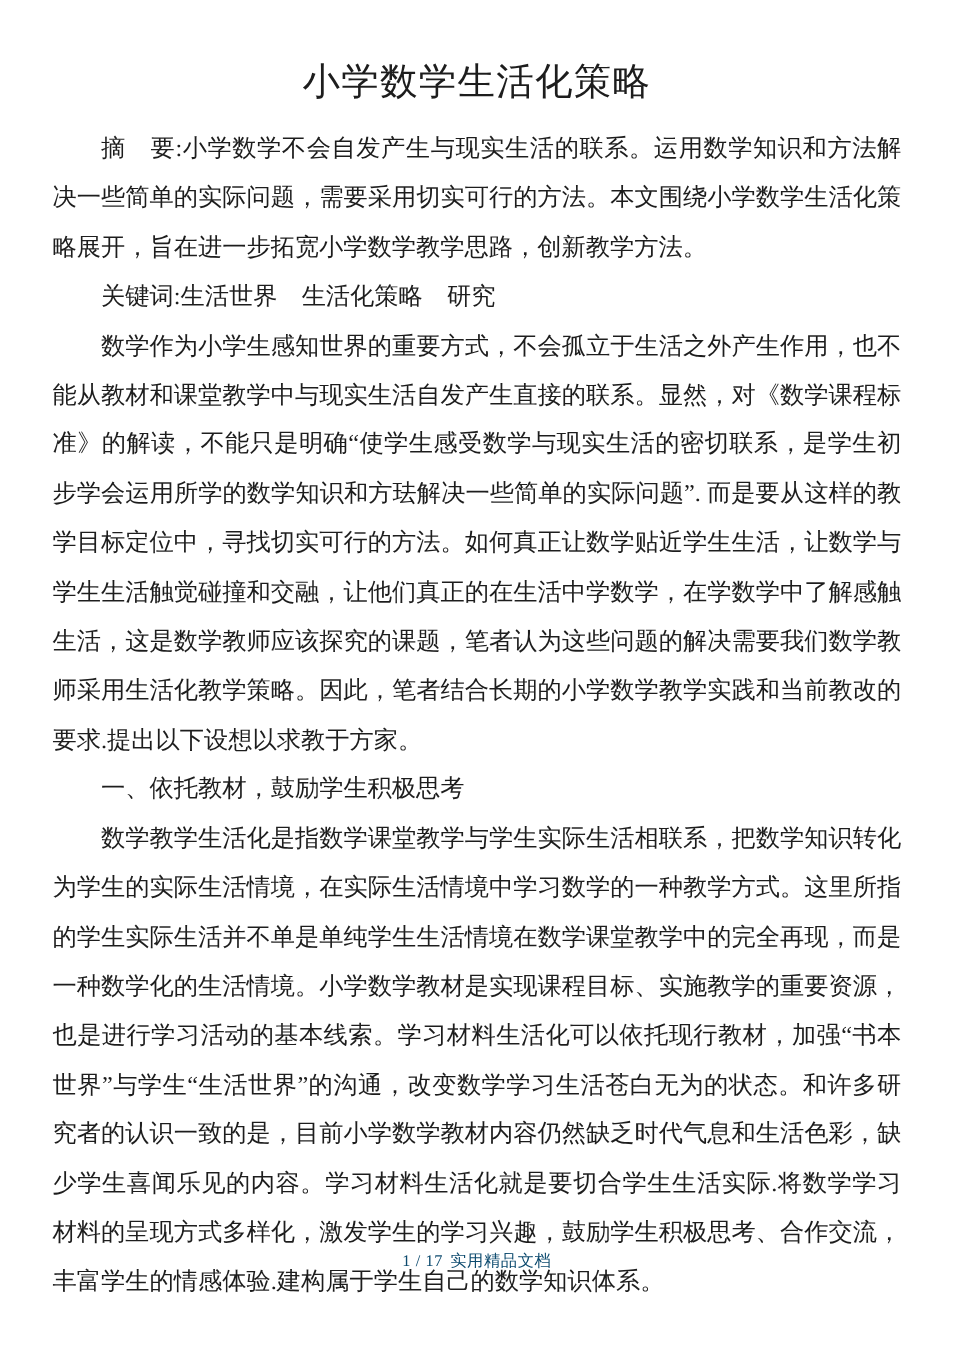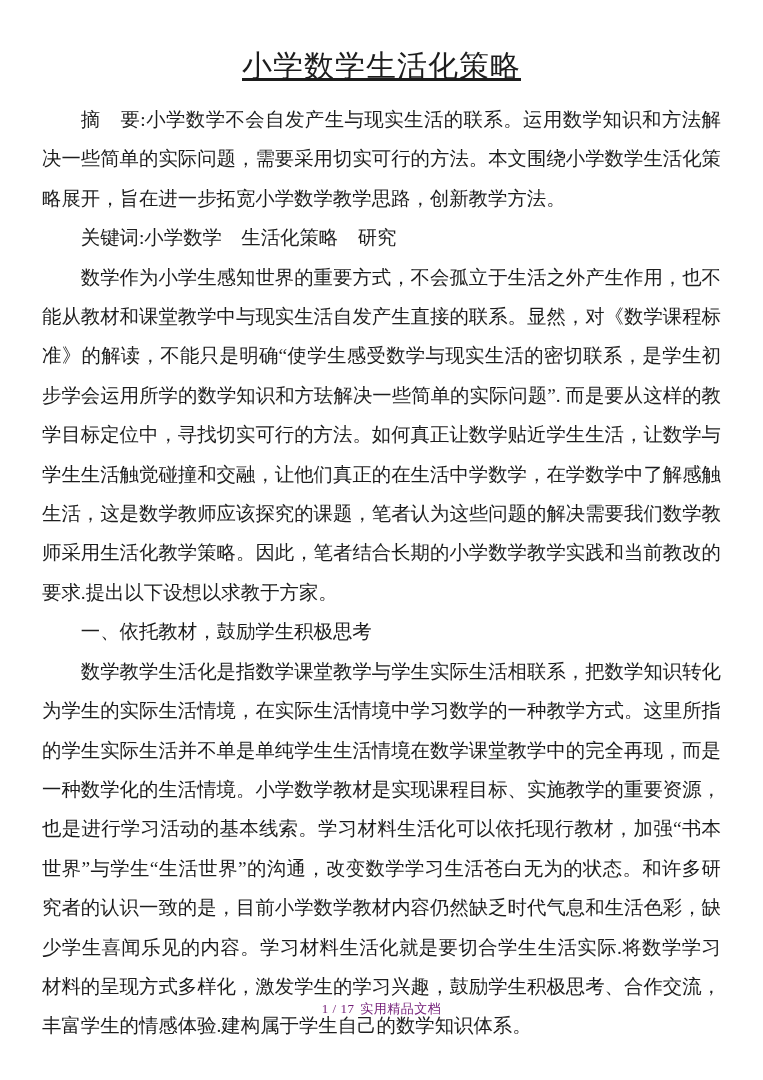--- a/index.html
+++ b/index.html
@@ -20,54 +20,53 @@
     overflow: hidden;
   }
   .doc-title {
     margin: 0 0 10px 0;
     font-size: 30px;
     font-weight: normal;
     line-height: 48px;
     text-align: center;
     letter-spacing: 1px;
     color: #1d1d1d;
-    text-decoration: underline;
   }
   .para {
     margin: 0;
     font-size: 19.4px;
     line-height: 39.4px;
     text-align: justify;
     text-justify: inter-ideograph;
     text-indent: 2em;
     word-break: break-all;
     color: #1d1d1d;
   }
   .page-footer {
     position: absolute;
     left: 0;
     right: 0;
     bottom: 62px;
     text-align: center;
     font-size: 13px;
-    color: #701a75;
+    color: #0c4a6e;
     letter-spacing: 0.5px;
   }
   .page-footer span { margin: 0 1px; }
 </style>
 </head>
 <body>
 
 <div class="page">
 
   <h1 class="doc-title">小学数学生活化策略</h1>
 
   <p class="para">摘　要:小学数学不会自发产生与现实生活的联系。运用数学知识和方法解决一些简单的实际问题，需要采用切实可行的方法。本文围绕小学数学生活化策略展开，旨在进一步拓宽小学数学教学思路，创新教学方法。</p>
 
-  <p class="para">关键词:小学数学　生活化策略　研究</p>
+  <p class="para">关键词:生活世界　生活化策略　研究</p>
 
   <p class="para">数学作为小学生感知世界的重要方式，不会孤立于生活之外产生作用，也不能从教材和课堂教学中与现实生活自发产生直接的联系。显然，对《数学课程标准》的解读，不能只是明确“使学生感受数学与现实生活的密切联系，是学生初步学会运用所学的数学知识和方珐解决一些简单的实际问题”. 而是要从这样的教学目标定位中，寻找切实可行的方法。如何真正让数学贴近学生生活，让数学与学生生活触觉碰撞和交融，让他们真正的在生活中学数学，在学数学中了解感触生活，这是数学教师应该探究的课题，笔者认为这些问题的解决需要我们数学教师采用生活化教学策略。因此，笔者结合长期的小学数学教学实践和当前教改的要求.提出以下设想以求教于方家。</p>
 
   <p class="para">一、依托教材，鼓励学生积极思考</p>
 
   <p class="para">数学教学生活化是指数学课堂教学与学生实际生活相联系，把数学知识转化为学生的实际生活情境，在实际生活情境中学习数学的一种教学方式。这里所指的学生实际生活并不单是单纯学生生活情境在数学课堂教学中的完全再现，而是一种数学化的生活情境。小学数学教材是实现课程目标、实施教学的重要资源，也是进行学习活动的基本线索。学习材料生活化可以依托现行教材，加强“书本世界”与学生“生活世界”的沟通，改变数学学习生活苍白无为的状态。和许多研究者的认识一致的是，目前小学数学教材内容仍然缺乏时代气息和生活色彩，缺少学生喜闻乐见的内容。学习材料生活化就是要切合学生生活实际.将数学学习材料的呈现方式多样化，激发学生的学习兴趣，鼓励学生积极思考、合作交流，丰富学生的情感体验.建构属于学生自己的数学知识体系。</p>
 
   <div class="page-footer">
     <span>1 / 17</span>
     <span>实用精品文档</span>

